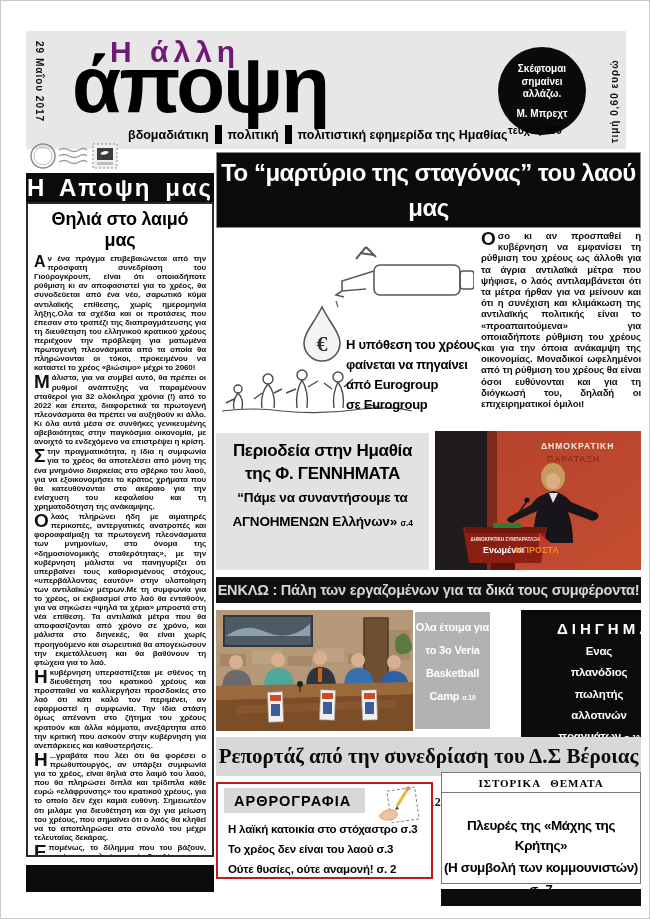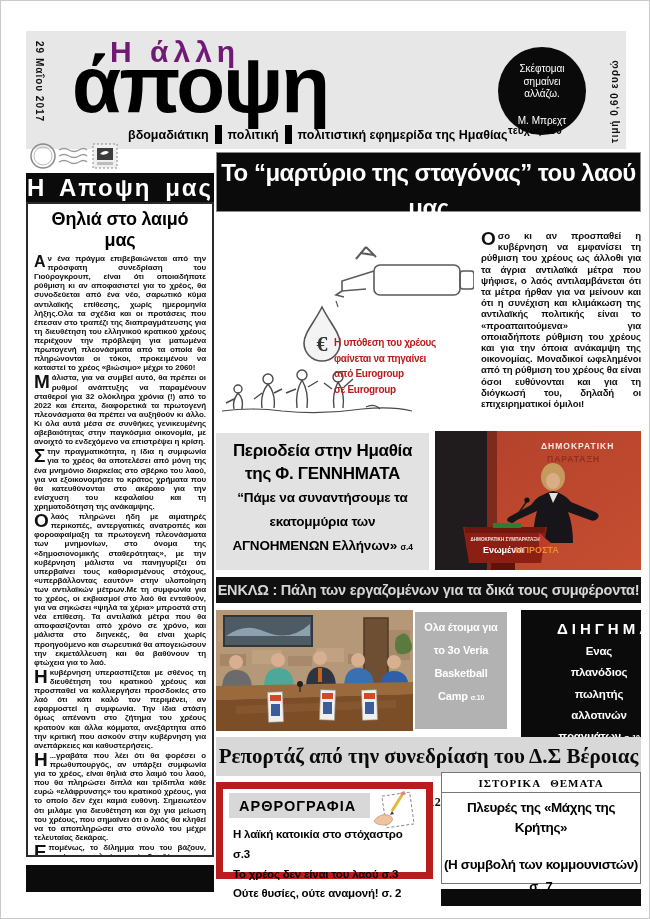--- a/index.html
+++ b/index.html
@@ -14,34 +14,34 @@
   .date-strip {
     position:absolute; left:8px; top:10px; height:100px;
     writing-mode:vertical-rl; font-weight:700; font-size:10px; letter-spacing:1px; color:#111;
   }
   .mast-title1 { position:absolute; left:84px; top:4px; font-size:30px; font-weight:700; letter-spacing:5px; color:#701a75; }
   .mast-title2 { position:absolute; left:46px; top:16px; font-size:80px; line-height:.95; font-weight:700; letter-spacing:-2px; color:#000; }
   .mast-sub { position:absolute; left:102px; bottom:5px; font-size:12.5px; font-weight:700; color:#000; white-space:nowrap; }
   .mast-sub .bar { display:inline-block; width:7px; height:19px; background:#000; vertical-align:-5px; margin:0 6px; }
   .quote-oval {
     position:absolute; left:472px; top:16px; width:88px; height:88px; background:#0a0a0a; border-radius:50%;
-    color:#fff; text-align:center; font-weight:400; font-size:10px; line-height:1.25; padding-top:16px;
-  }
-  .quote-oval .author { margin-top:14px; }
+    color:#fff; text-align:center; font-weight:700; font-size:10px; line-height:1.25; padding-top:16px;
+  }
+  .quote-oval .author { margin-top:7px; }
   .issue-no { position:absolute; left:482px; top:93px; font-size:10.5px; font-weight:700; color:#000; }
   .price-strip {
     position:absolute; right:6px; top:8px; height:104px;
     writing-mode:vertical-rl; transform:rotate(180deg);
     font-weight:700; font-size:10px; letter-spacing:1px; color:#111;
   }
   
   .stamps { position:absolute; left:28px; top:140px; width:110px; height:30px; }
   
   .headline {
-    position:absolute; left:215px; top:151px; width:425px; height:60px;
+    position:absolute; left:215px; top:151px; width:425px; height:76px;
     background:#0b0b0b; border:1px solid #8a8a8a;
     color:#fff; text-align:center; font-weight:700; font-size:24px; line-height:1.45;
     letter-spacing:-.5px; padding-top:3px;
   }
   
   .op-header {
     position:absolute; left:25px; top:172px; width:188px; height:29px; background:#0b0b0b;
     color:#fff; font-weight:700; font-size:24px; text-align:center; line-height:29px;
     letter-spacing:2px; word-spacing:5px;
   }
@@ -53,22 +53,22 @@
   .op-box p {
     font-size:8px; font-weight:700; line-height:1.14; text-align:justify;
     letter-spacing:-.1px; color:#111; margin-bottom:1px;
   }
   .dropcap { float:left; font-size:16px; line-height:13px; font-weight:700; padding:1px 2px 0 0; }
   .dropcap.big { font-size:19px; line-height:16px; }
   .op-bottom-bar { position:absolute; left:25px; top:864px; width:188px; height:27px; background:#0b0b0b; }
   
   .cartoon { position:absolute; left:215px; top:228px; width:258px; height:202px; background:#fff; }
   .lead-caption {
-    position:absolute; left:333px; top:334px; width:142px;
-    font-size:10px; font-weight:700; line-height:1.55; letter-spacing:-.3px; color:#b91c1c;
+    position:absolute; left:345px; top:334px; width:142px;
+    font-size:13px; font-weight:700; line-height:1.55; letter-spacing:-.3px; color:#000000;
   }
   .lead-body {
     position:absolute; left:480px; top:229px; width:160px; height:203px; overflow:hidden;
     font-size:9.6px; font-weight:700; line-height:11.2px; text-align:justify; letter-spacing:-.1px; color:#111;
   }
   
   .tour-box {
     position:absolute; left:215px; top:432px; width:213px; height:137px; background:#e2e2e2;
     text-align:center; padding-top:7px;
   }
@@ -78,59 +78,59 @@
   .tour-photo { position:absolute; left:434px; top:430px; width:206px; height:139px; }
   
   .enklo-bar {
     position:absolute; left:215px; top:576px; width:425px; height:26px; background:#101010;
     color:#d6d6d6; font-weight:700; font-size:14.5px; line-height:26px; text-align:center; letter-spacing:-.2px;
   }
   .enklo-bar .pref { color:#bdbdbd; }
   
   .camp-photo { position:absolute; left:215px; top:609px; width:197px; height:121px; }
   .camp-box {
-    position:absolute; left:414px; top:611px; width:92px; height:117px; background:#b2b2b2;
+    position:absolute; left:414px; top:611px; width:75px; height:117px; background:#b2b2b2;
     color:#fff; font-weight:700; font-size:11px; line-height:2.1; text-align:center; padding-top:4px;
     letter-spacing:-.2px;
   }
   .story-box {
     position:absolute; left:520px; top:609px; width:120px; height:142px; background:#0b0b0b;
     color:#fff; text-align:center; padding-top:10px;padding-left:36px;
   }
   .story-box .st { font-size:15px; font-weight:700; letter-spacing:4px; margin-bottom:4px; }
   .story-box .sl { font-size:11.5px; font-weight:700; line-height:1.85; letter-spacing:-.2px; }
   
   .report-bar {
     position:absolute; left:215px; top:736px; width:425px; height:39px; background:#d8d8d8;
     font-family:"Liberation Serif", serif; font-weight:700; font-size:21px; line-height:39px;
     text-align:center; color:#0a0a0a;
   }
   .report-bar .pref { font-size:12px; vertical-align:-4px; }
   
   .columns-box {
     position:absolute; left:215px; top:781px; width:217px; height:97px;
-    border:7px solid #b91c1c; background:#fff; padding:4px 6px;
+    border:2px solid #b91c1c; background:#fff; padding:4px 6px;
   }
   .columns-head { position:relative; height:28px; margin-bottom:4px; }
   .columns-title {
     display:inline-block; background:#d8d8d8; font-weight:700; font-size:14.5px; letter-spacing:1px;
     padding:5px 14px 4px 10px;
   }
   .columns-icon { position:absolute; right:2px; top:-2px; }
   .columns-box .item { font-size:11.5px; font-weight:700; line-height:1.72; letter-spacing:-.2px; padding-left:4px; }
   
   .history-box {
     position:absolute; left:440px; top:771px; width:200px; height:112px;
     border:1px solid #777; background:#fff; text-align:center;
   }
   .history-title {
     font-family:"Liberation Serif", serif; font-weight:700; font-size:11px; letter-spacing:1px; word-spacing:6px;
     padding:4px 0 3px 0; border-bottom:1px solid #777;
   }
-  .history-box .hl { font-size:13.5px; font-weight:700; line-height:1.5; letter-spacing:-.4px; margin-top:5px; }
+  .history-box .hl { font-size:13.5px; font-weight:700; line-height:1.5; letter-spacing:-.4px; margin-top:23px; }
   .history-box .href { font-size:13px; font-weight:700; margin-top:4px; }
   .history-bar { position:absolute; left:440px; top:888px; width:200px; height:17px; background:#0b0b0b; }
 </style>
 </head>
 <body>
 
 <div class="page">
 
   <header class="masthead">
     <div class="date-strip">29 Μαΐου 2017</div>
@@ -219,21 +219,20 @@
     <div>σε Eurogroup</div>
   </div>
   <div class="lead-body">
     <span class="dropcap big">Ο</span><span>σο κι αν προσπαθεί η κυβέρνηση να εμφανίσει τη ρύθμιση του χρέους ως άλλοθι για τα άγρια αντιλαϊκά μέτρα που ψήφισε, ο λαός αντιλαμβάνεται ότι τα μέτρα ήρθαν για να μείνουν και ότι η συνέχιση και κλιμάκωση της αντιλαϊκής πολιτικής είναι το «προαπαιτούμενα» για οποιαδήποτε ρύθμιση του χρέους και για την όποια ανάκαμψη της οικονομίας. Μοναδικοί ωφελημένοι από τη ρύθμιση του χρέους θα είναι όσοι ευθύνονται και για τη διόγκωσή του, δηλαδή οι επιχειρηματικοί όμιλοι!</span>
   </div>
 
   <div class="tour-box">
     <div class="t1">Περιοδεία στην Ημαθία</div>
     <div class="t1">της Φ. ΓΕΝΝΗΜΑΤΑ</div>
     <div class="q">“Πάμε να συναντήσουμε τα</div>
-    <div class="q">εκατομμύρια των</div>
     <div class="q"><span>ΑΓΝΟΗΜΕΝΩΝ  Ελλήνων»</span> <span class="pref">σ.4</span></div>
   </div>
   <div class="tour-photo">
     <svg width="206" height="139" viewBox="0 0 206 139">
       <defs>
         <linearGradient id="redbg" x1="0" y1="0" x2="1" y2="1">
           <stop offset="0" stop-color="#b2402a"></stop>
             <stop offset="1" stop-color="#c54e31"></stop>
         </linearGradient>
       </defs>
@@ -347,18 +346,18 @@
       </span>
     </div>
     <div class="item"><span>Η λαϊκή κατοικία στο στόχαστρο</span>  <span>σ.3</span></div>
     <div class="item"><span>Το χρέος δεν είναι του λαού</span> <span>σ.3</span></div>
     <div class="item"><span>Ούτε θυσίες, ούτε αναμονή!</span> <span>σ. 2</span></div>
   </div>
 
   <div class="history-box">
     <div class="history-title">ΙΣΤΟΡΙΚΑ  ΘΕΜΑΤΑ</div>
     <div class="hl">Πλευρές της «Μάχης της Κρήτης»</div>
-    <div class="hl" style="margin-top:16px;">(Η συμβολή των κομμουνιστών)</div>
+    <div class="hl" style="margin-top:1px;">(Η συμβολή των κομμουνιστών)</div>
     <div class="href">σ. 7</div>
   </div>
   <div class="history-bar"></div>
 
 </div>
 
 </body></html>

